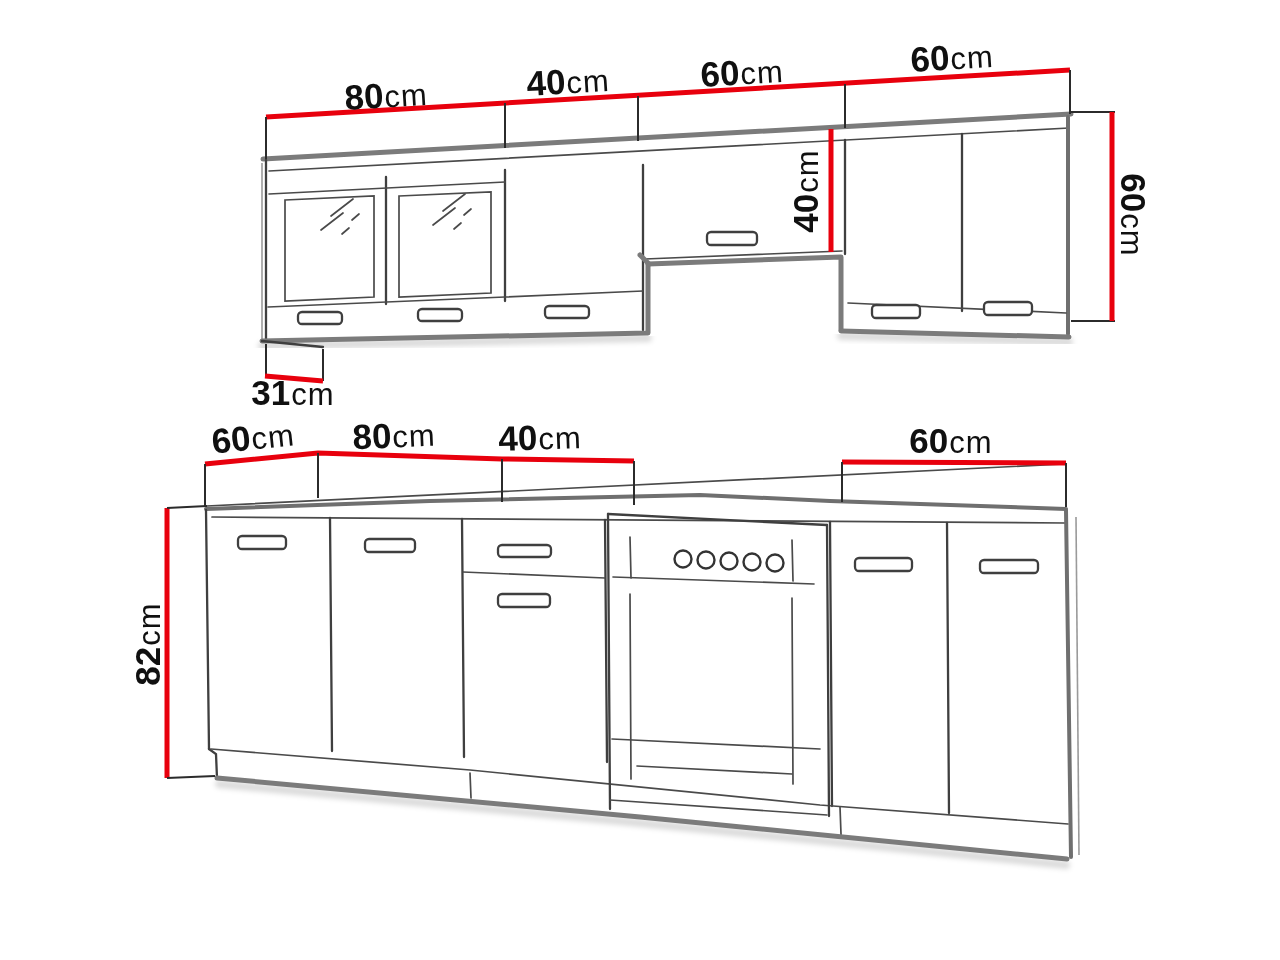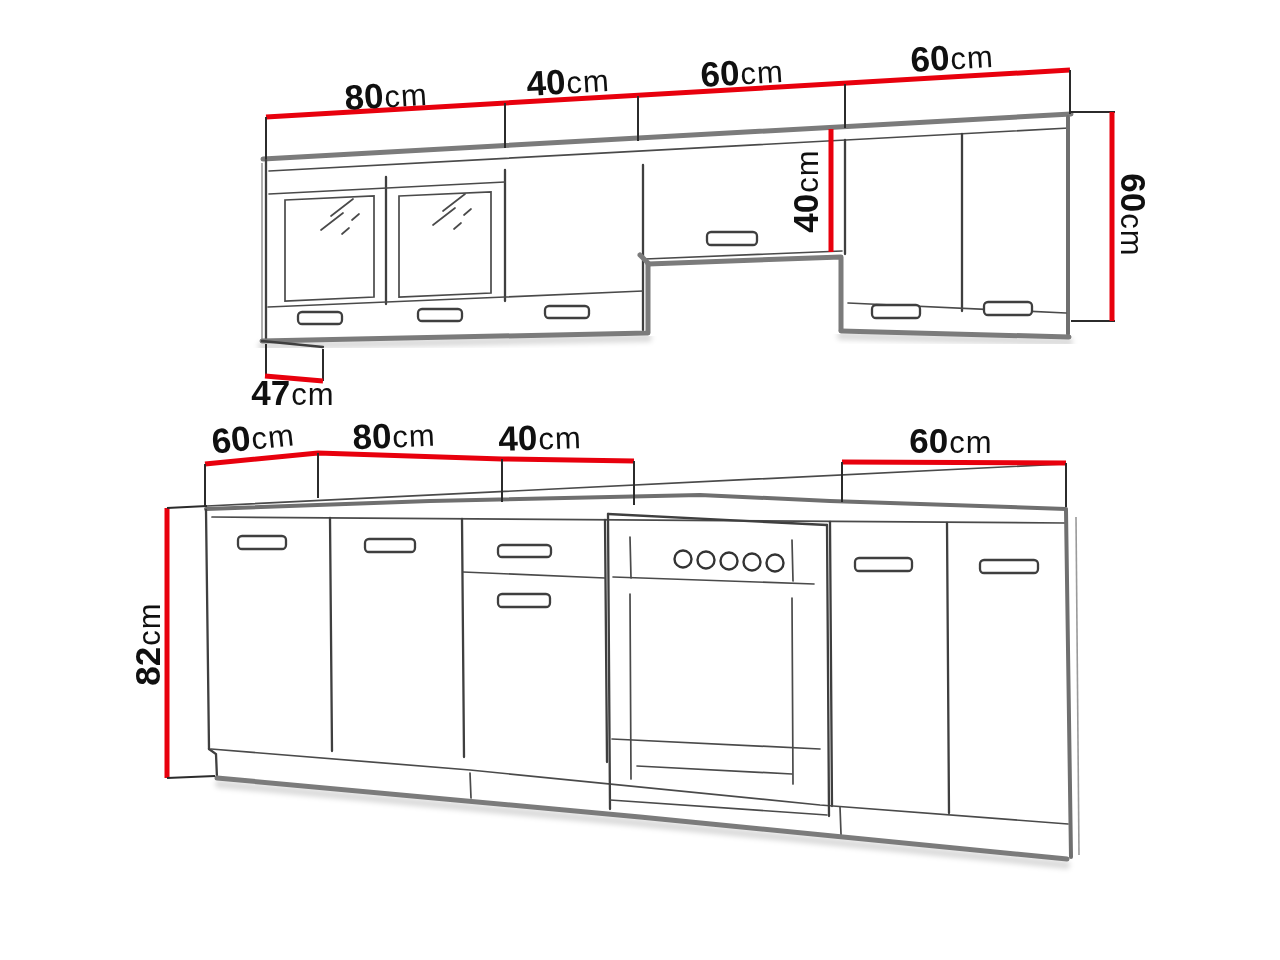--- a/index.html
+++ b/index.html
@@ -205,21 +205,21 @@
 
   <div class="dim-label" style="left:805px;top:191px;--rot:-90deg">
     <span class="num">40</span><span class="unit">cm</span>
   </div>
 
   <div class="dim-label" style="left:1133px;top:215px;--rot:90deg">
     <span class="num">60</span><span class="unit">cm</span>
   </div>
 
   <div class="dim-label" style="left:293px;top:392px;">
-    <span class="num">47</span><span class="unit">cm</span>
+    <span class="num">31</span><span class="unit">cm</span>
   </div>
 
   <div class="dim-label" style="left:253px;top:437px;--rot:-6deg">
     <span class="num">60</span><span class="unit">cm</span>
   </div>
   <div class="dim-label" style="left:394px;top:435px;--rot:-2.5deg">
     <span class="num">80</span><span class="unit">cm</span>
   </div>
   <div class="dim-label" style="left:540px;top:437px;--rot:-2deg">
     <span class="num">40</span><span class="unit">cm</span>

